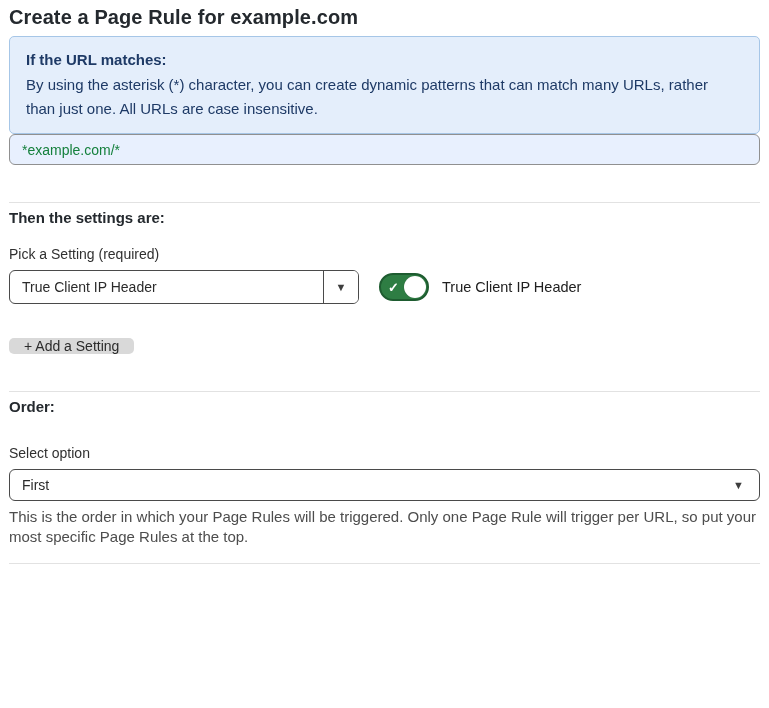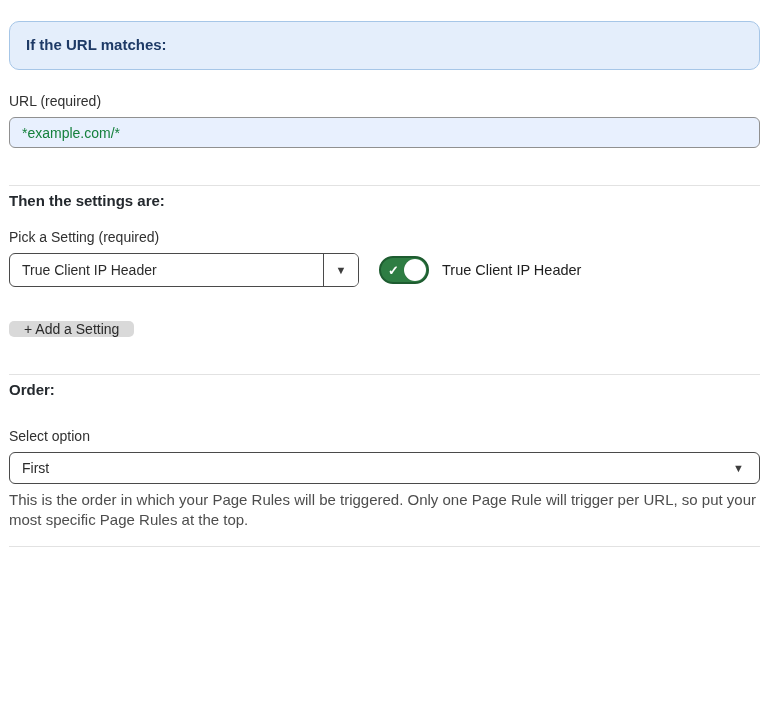--- a/index.html
+++ b/index.html
@@ -16,24 +16,24 @@
 
   .page-title {
     font-size: 20px;
     font-weight: 700;
     color: #24292e;
     margin-top: 4px;
     letter-spacing: 0.1px;
   }
 
   .info-box {
-    margin-top: 19px;
+    margin-top: 7px;
     background: #e4eefb;
     border: 1px solid #a6c6e7;
-    border-radius: 10px;
+    border-radius: 5px;
     padding: 11px 16px 12px 16px;
     color: #1e3a66;
     font-size: 15px;
     line-height: 24px;
   }
   .info-heading { font-weight: 700; }
   .info-body { margin-top: 1px; max-width: 712px; }
   .info-link {
     color: #2563c4;
     text-decoration: underline;
@@ -190,26 +190,27 @@
     color: #4d4d4d;
     line-height: 20px;
     max-width: 748px;
   }
 </style>
 </head>
 <body>
 
 <div class="container">
 
+  <div class="page-title">Create a Page Rule for example.com</div>
 
   <div class="info-box">
     <div class="info-heading">If the URL matches:</div>
+    <div class="info-body">By using the asterisk (*) character, you can create dynamic patterns that can match many URLs, rather than just one. All URLs are case insensitive.</div>
   </div>
 
-  <div class="field-label">URL (required)</div>
   <input class="url-input" type="text" value="*example.com/*" style="">
 
   <hr class="divider divider-1">
 
   <div class="section-heading">Then the settings are:</div>
 
   <div class="field-label" style="margin-top:20px; margin-bottom:0;">Pick a Setting (required)</div>
 
   <div class="setting-row">
     <div class="setting-select">

